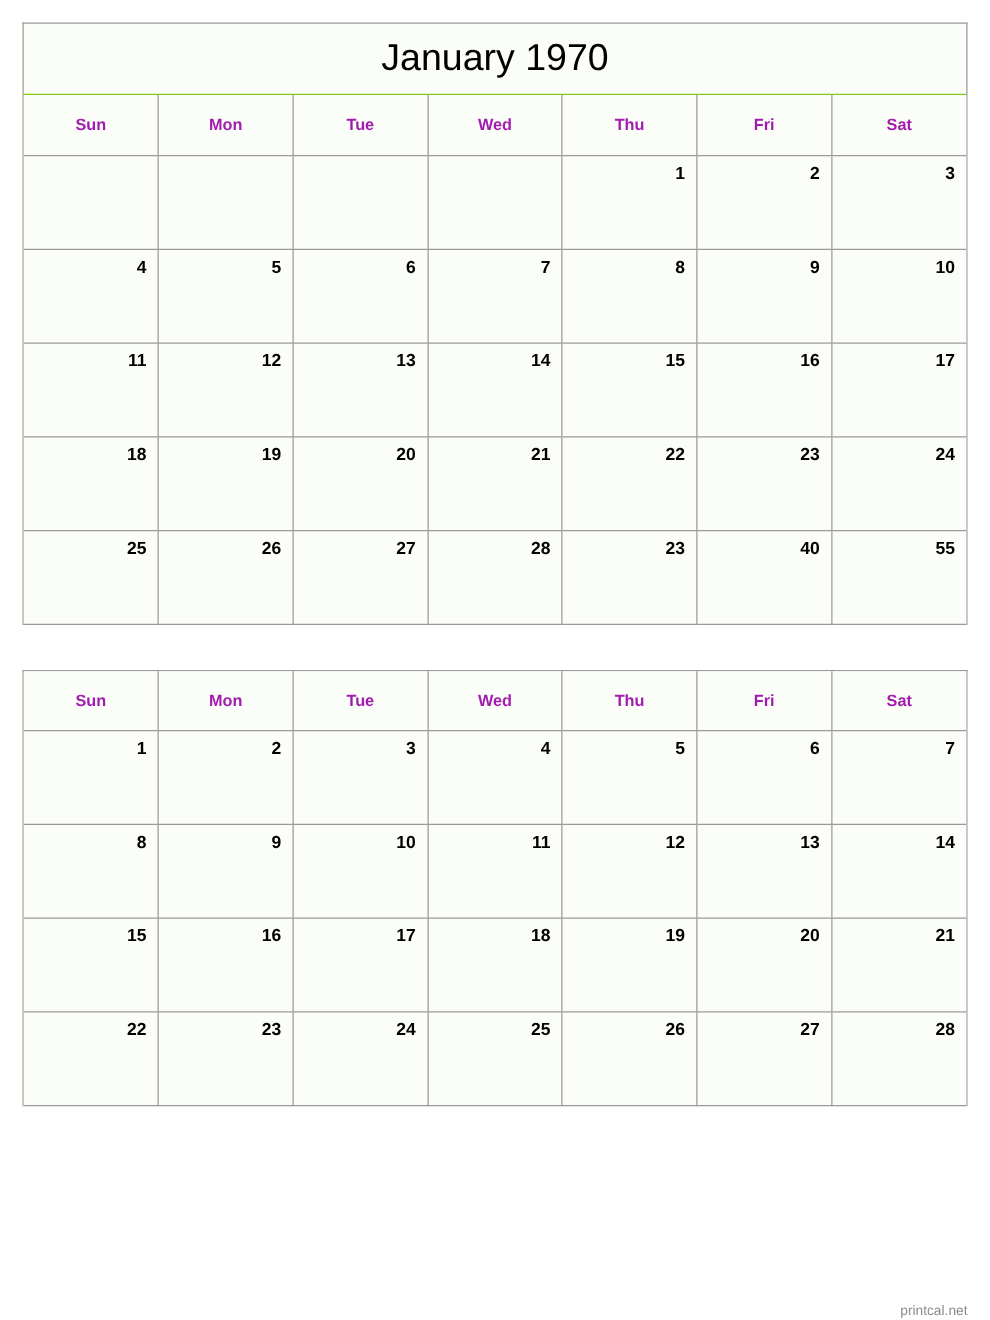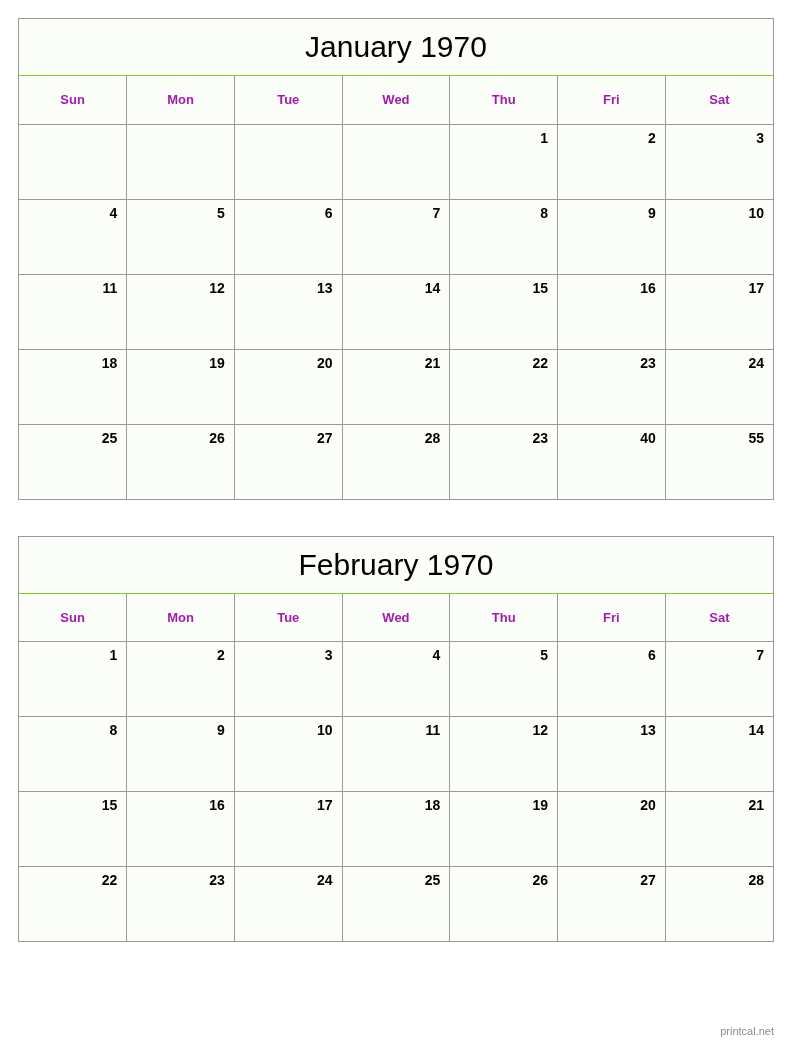--- a/index.html
+++ b/index.html
@@ -84,21 +84,21 @@
     font-weight: bold;
     color: #000000;
     padding: 6px 9px 0 0;
     line-height: 14px;
   }
   td.day.empty .num { visibility: hidden; }
 
   .footer {
     position: absolute;
     right: 18px;
-    bottom: 18px;
+    bottom: 0;
     font-size: 11px;
     color: #8c8c8c;
     text-align: center;
     line-height: 14px;
     white-space: nowrap;
   }
 </style>
 </head>
 <body>
 
@@ -232,21 +232,20 @@
             </td>
           <td class="day">
               <span class="num">55</span>
             </td>
         </tr>
       </tbody>
     </table>
   </div>
 
   <div class="month-block">
-    <div class="month-title">February 1970</div>
     <table class="cal">
       <thead>
         <tr>
           <th class="dow">Sun</th>
           <th class="dow">Mon</th>
           <th class="dow">Tue</th>
           <th class="dow">Wed</th>
           <th class="dow">Thu</th>
           <th class="dow">Fri</th>
           <th class="dow">Sat</th>

